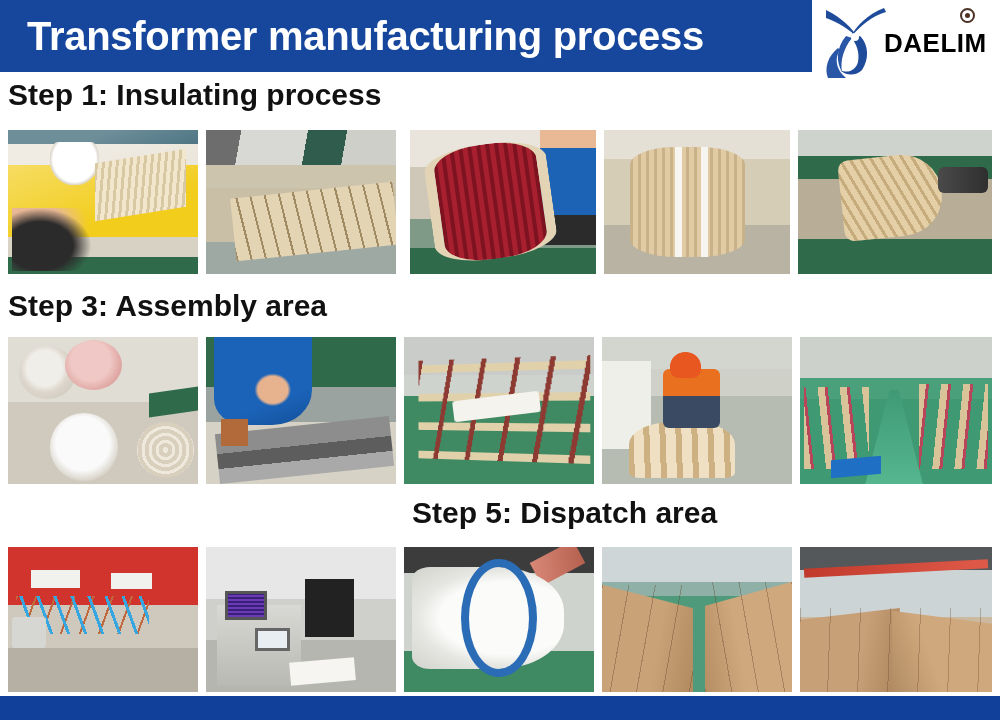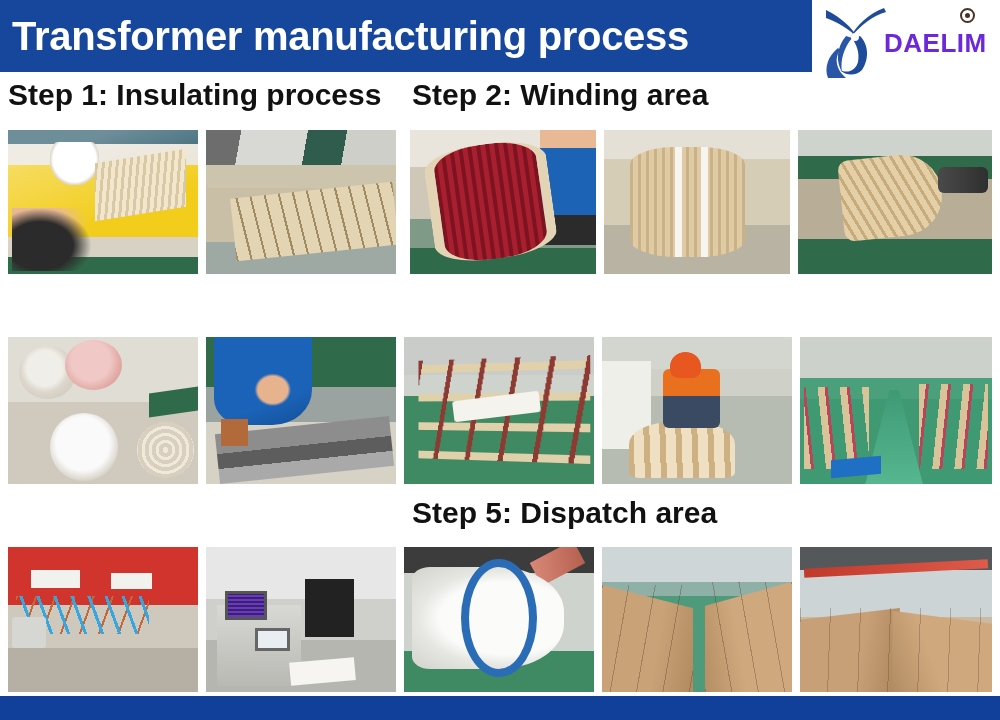--- a/index.html
+++ b/index.html
@@ -16,34 +16,34 @@
   .header-bar {
     position: absolute; left: 0; top: 0; width: 812px; height: 72px;
     background: #16479d;
     display: flex; align-items: center;
   }
   .header-title {
     color: #ffffff;
     font-size: 40px;
     font-weight: bold;
     letter-spacing: -0.3px;
-    padding-left: 12px;
+    padding-left: 27px;
     white-space: nowrap;
     line-height: 1;
   }
 
   
   .logo-wrap {
     position: absolute; left: 822px; top: 2px; width: 172px; height: 76px;
   }
   .logo-mark { position: absolute; left: 0; top: 2px; width: 72px; height: 74px; }
   .logo-text {
     position: absolute; left: 62px; top: 26px;
     font-size: 26px; font-weight: bold; letter-spacing: 0.5px;
-    color: #6d28d9;
+    color: #000000;
     font-family: "Liberation Sans", sans-serif;
   }
   .logo-reg {
     position: absolute; left: 138px; top: 6px;
     width: 15px; height: 15px; border-radius: 50%;
     border: 2px solid #4a3326; background: #fff;
   }
   .logo-reg::after {
     content: ""; position: absolute; left: 3px; top: 3px;
     width: 5px; height: 5px; border-radius: 50%; background: #4a3326;
@@ -233,22 +233,22 @@
       <path d="M16 44 C6 52 2 64 6 74 L24 74 C14 66 12 54 18 46 Z" fill="#2a56a8"></path>
       <circle cx="33" cy="33" r="4" fill="#ffffff"></circle>
     </svg>
     <div class="logo-reg"></div>
     <div class="logo-text">DAELIM</div>
   </div>
 
   <div class="step-head" style="left:8px; top:80px;">
     <span>Step 1: Insulating process</span>
   </div>
-  <div class="step-head" style="left:412px; top:80px;">
-    <span>Step 2: Winding area</span>
+  <div class="step-head" style="left:8px; top:291px;">
+    <span>Step 3: Assembly area</span>
   </div>
   <div class="step-head" style="left:412px; top:498px;text-align:center;">
     <span>Step 5:  Dispatch area</span>
   </div>
 
   <div class="photo" style="left:8px; top:130px; width:190px; height:144px;">
     <div class="lay sc-ins1">
         <div class="hand"></div>
         <div class="bowl"></div>
       </div>

